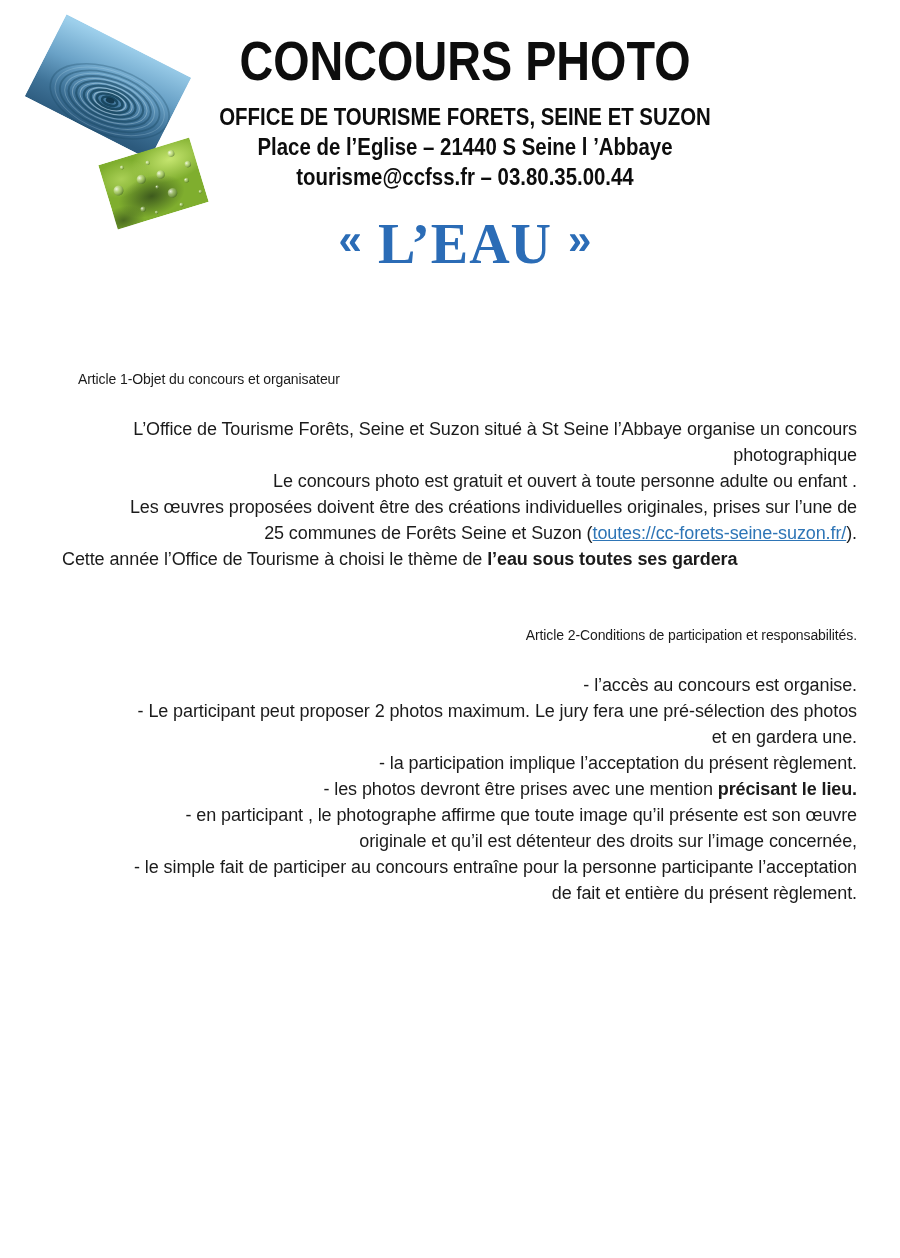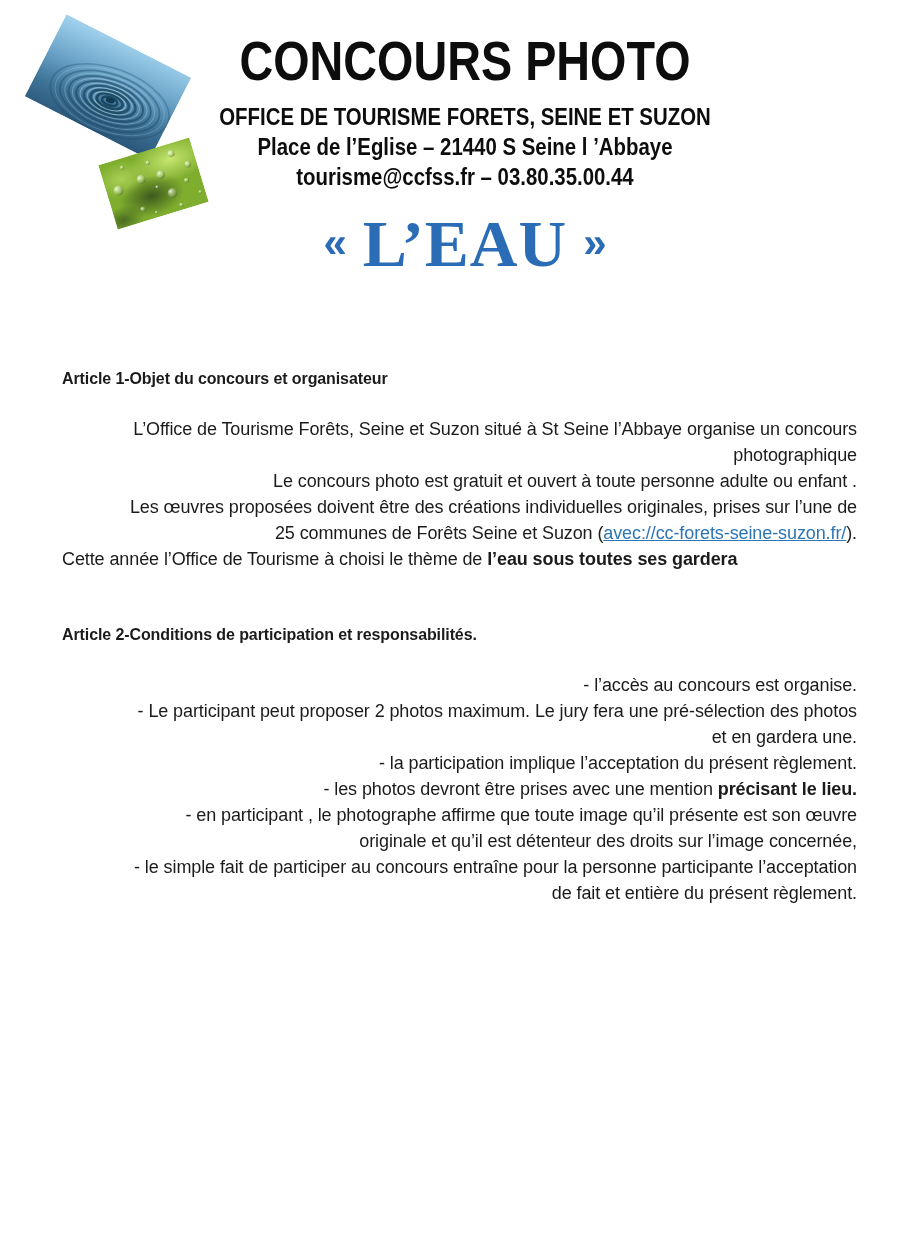--- a/index.html
+++ b/index.html
@@ -23,37 +23,37 @@
   .org-line     { margin-top:14px; font-size:24px; line-height:30px; font-weight:700; }
   .addr-line    { font-size:24px; line-height:30px; font-weight:700; }
   .contact-line { font-size:24px; line-height:30px; font-weight:700; }
 
   
   .theme {
     position:absolute; left:30px; right:0; top:204px; height:80px;
     text-align:center; line-height:80px; white-space:nowrap;
   }
   .theme-word {
-    font-family:"Liberation Serif", serif; font-weight:700; font-size:66px;
+    font-family:"Liberation Serif", serif; font-weight:700; font-size:56px;
     letter-spacing:1px;
   }
   .theme-quote {
     font-family:"Liberation Sans", sans-serif; font-weight:700; font-size:42px;
     position:relative; top:-9px;
   }
   .theme-quote.open  { margin-right:16px; }
   .theme-quote.close { margin-left:16px; }
 
   
   .body {
     position:absolute; left:62px; top:366px; width:795px;
     font-size:18px; line-height:26px; letter-spacing:-0.1px;
   }
-  .body h2 { font-size:16px; line-height:26px; font-weight:700; margin:0 0 24px 0; }
-  .body h2.second { margin-top:50px; }
+  .body h2 { font-size:14px; line-height:26px; font-weight:400; margin:0 0 24px 16px; }
+  .body h2.second { margin-top:50px;text-align:right; }
   .body p { margin:0; }
   .indent { text-indent:58px;text-align:right; }
   .gap-before { margin-top:24px; }
   .bold { font-weight:700; }
   a.doc-link { text-decoration:underline; cursor:pointer; }
 </style>
 </head>
 <body>
 
 <div class="page">
@@ -140,21 +140,21 @@
   <div class="theme">
     <span class="theme-quote open" style="color: rgb(43, 108, 182);">«</span><span class="theme-word" style="color: rgb(43, 108, 182);">L’EAU</span><span class="theme-quote close" style="color: rgb(43, 108, 182);">»</span>
   </div>
 
   <main class="body">
 
     <h2>Article 1-Objet du concours et organisateur</h2>
 
     <p class="indent">L’Office de Tourisme Forêts, Seine et Suzon situé à St Seine l’Abbaye organise un concours photographique</p>
     <p class="indent">Le concours photo est gratuit et ouvert à toute personne adulte ou enfant .</p>
-    <p class="indent"><span>Les œuvres proposées doivent être des créations individuelles originales, prises sur l’une de 25 communes de Forêts Seine et Suzon (</span><a class="doc-link" style="color: rgb(46, 117, 182);">avec://cc-forets-seine-suzon.fr/</a><span>).</span></p>
+    <p class="indent"><span>Les œuvres proposées doivent être des créations individuelles originales, prises sur l’une de 25 communes de Forêts Seine et Suzon (</span><a class="doc-link" style="color: rgb(46, 117, 182);">toutes://cc-forets-seine-suzon.fr/</a><span>).</span></p>
 
     <p class="gap-before"><span>Cette année l’Office de Tourisme à choisi le thème de </span><span class="bold">l’eau sous toutes ses gardera</span></p>
 
     <h2 class="second">Article 2-Conditions de participation et responsabilités.</h2>
 
     <p class="indent">- l’accès au concours est organise.</p>
     <p class="indent">- Le participant peut proposer 2 photos maximum. Le jury fera une pré-sélection des photos et en gardera une.</p>
     <p class="indent">- la participation implique l’acceptation du présent règlement.</p>
     <p class="indent"><span>- les photos devront être prises avec une mention </span><span class="bold">précisant le lieu.</span></p>
 

